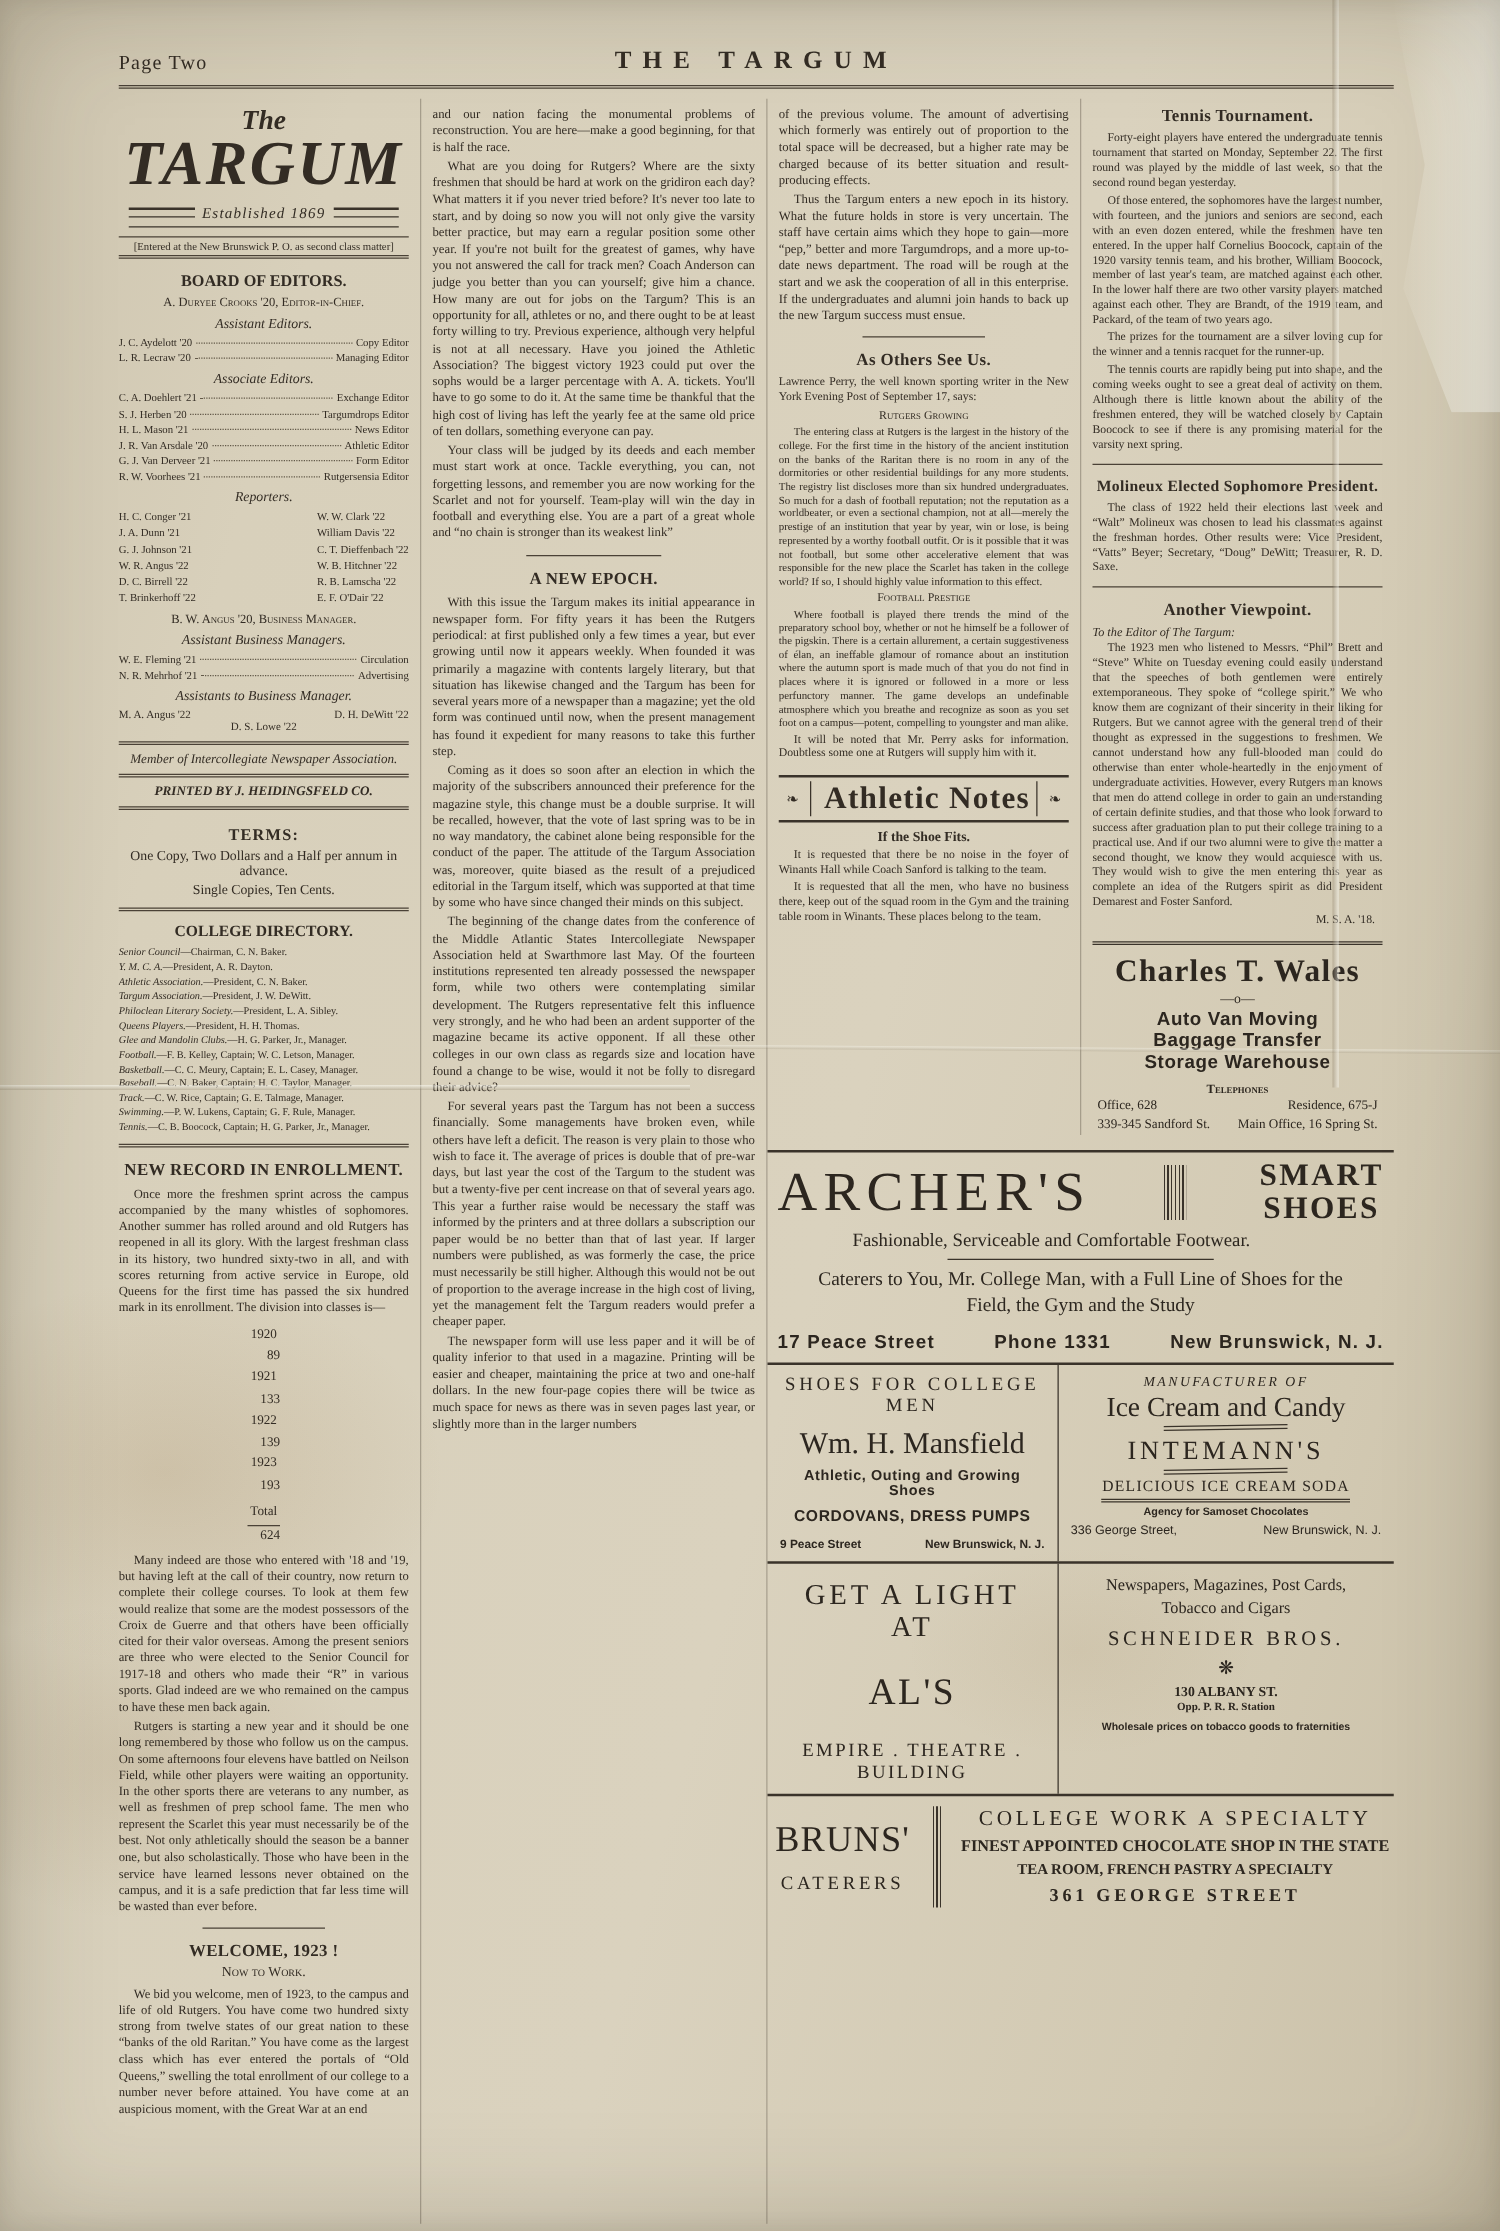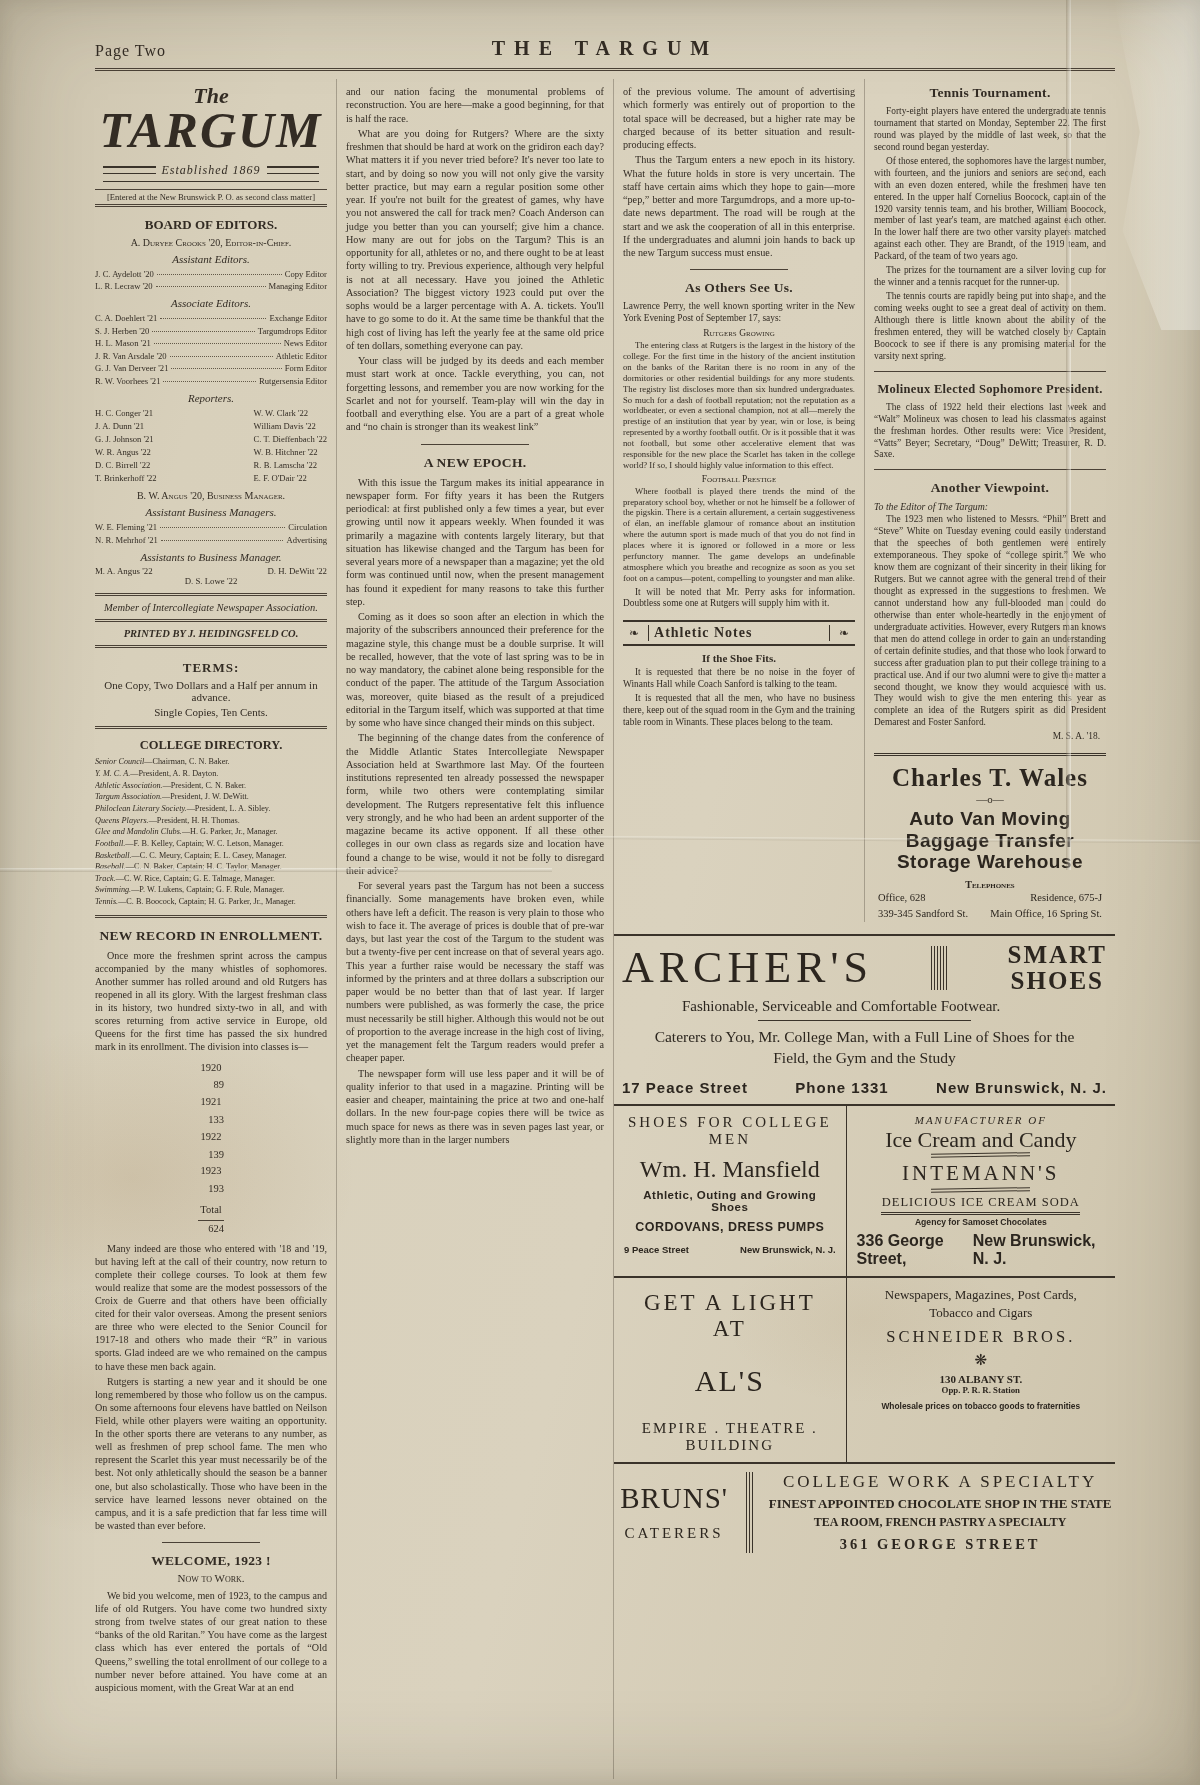--- a/index.html
+++ b/index.html
@@ -99,31 +99,31 @@
   .qsub{text-align:center;font-variant:small-caps;font-size:9.5px;margin:3px 0 2px;}
   .c4 .p.sm, .c3 .p.sm{font-size:9.4px;line-height:1.27;}
   .salut{font-style:italic;font-size:9.8px;margin:2px 0;}
   .sig{text-align:right;font-size:9.4px;margin-top:2px;padding-right:6px;}
 
   
   .an-box{margin-top:10px;border-top:2px solid #3a332a;}
   .an-head{display:flex;align-items:center;border-bottom:2px solid #3a332a;padding:3px 2px;}
   .an-fleuron{font-size:12px;padding:0 4px;}
   .an-vbar{width:1px;align-self:stretch;background:#3a332a;margin:0 5px;}
-  .an-title{flex:1;text-align:left;font-weight:700;font-size:14px;letter-spacing:1px;
+  .an-title{flex:1;text-align:right;font-weight:700;font-size:25px;letter-spacing:1px;
     font-family:"Liberation Serif",serif;}
   .an-sub{text-align:center;font-weight:700;font-size:11px;margin:6px 0 3px;}
 
   
   .sans{font-family:"Liberation Sans","DejaVu Sans",sans-serif;}
   .ad{color:#2c261f;}
   .wales{margin-top:12px;border-top:3px double #3a332a;text-align:center;padding-top:8px;}
   .wales-name{font-size:25px;font-weight:700;letter-spacing:1px;}
   .wales-o{font-size:11px;margin:1px 0 3px;}
-  .wales-line{font-size:19px;font-weight:700;line-height:1.12;letter-spacing:0.5px;}
+  .wales-line{font-size:15px;font-weight:700;line-height:1.12;letter-spacing:0.5px;}
   .wales-tel{font-variant:small-caps;font-weight:700;font-size:10px;margin-top:7px;}
   .wales-row{display:flex;justify-content:space-between;font-size:10.5px;padding:0 4px;line-height:1.5;}
 
   .archers{border-top:2px solid #3a332a;border-bottom:2px solid #3a332a;margin-top:12px;padding:6px 8px 8px;}
   .arch-top{display:flex;align-items:center;justify-content:space-between;}
   .arch-name{font-size:44px;letter-spacing:5px;line-height:1;}
   .arch-orn{width:18px;height:44px;background:repeating-linear-gradient(90deg,#3a332a 0 1px,transparent 1px 3px);}
   .arch-smart{font-weight:700;font-size:25px;text-align:center;line-height:1.05;letter-spacing:2px;}
   .arch-tag{font-size:15px;margin-top:4px;padding-left:60px;}
   .arch-tagrule{border:0;border-top:1px solid #3a332a;width:44%;margin:5px auto 6px;}
@@ -139,21 +139,21 @@
   .mans-l1{font-weight:700;font-size:11.5px;text-align:center;letter-spacing:0.5px;}
   .mans-l2{font-weight:700;font-size:12.5px;text-align:center;margin-top:7px;letter-spacing:0.5px;}
   .mans-foot{display:flex;justify-content:space-between;font-weight:700;font-size:9.5px;margin-top:10px;}
 
   .int-h{font-style:italic;font-size:11px;text-align:center;letter-spacing:2px;}
   .int-l1{font-size:22px;text-align:center;line-height:1.05;margin-top:2px;}
   .int-name{font-size:21px;text-align:center;letter-spacing:3px;margin:4px 0 2px;}
   .wavy{border:0;border-top:1px solid #3a332a;border-bottom:1px solid #3a332a;height:2px;width:40%;margin:2px auto;transform:skewY(-1deg);}
   .int-l2{font-size:12.5px;text-align:center;letter-spacing:1px;border-bottom:3px double #3a332a;width:80%;margin:3px auto 2px;padding-bottom:2px;}
   .int-l3{font-weight:700;font-size:8.6px;text-align:center;}
-  .int-foot{display:flex;justify-content:space-between;font-weight:700;font-size:16px;margin-top:5px;}
+  .int-foot{display:flex;justify-content:space-between;font-weight:400;font-size:10px;margin-top:5px;}
 
   .als-l1{font-size:23px;text-align:center;letter-spacing:3px;margin-top:4px;}
   .als-name{font-size:30px;text-align:center;margin:22px 0;letter-spacing:2px;}
   .als-foot{font-size:15px;text-align:center;letter-spacing:2px;margin-top:8px;}
 
   .sch-l{font-size:13px;text-align:center;line-height:1.35;}
   .sch-name{font-size:16.5px;text-align:center;letter-spacing:3px;margin-top:6px;}
   .sch-star{font-size:15px;text-align:center;margin:4px 0;}
   .sch-addr{font-weight:700;font-size:11px;text-align:center;}
   .sch-addr2{font-weight:700;font-size:8.8px;text-align:center;}

